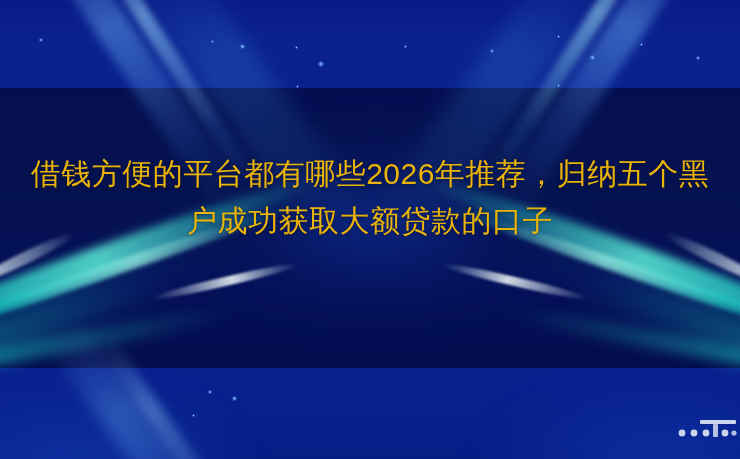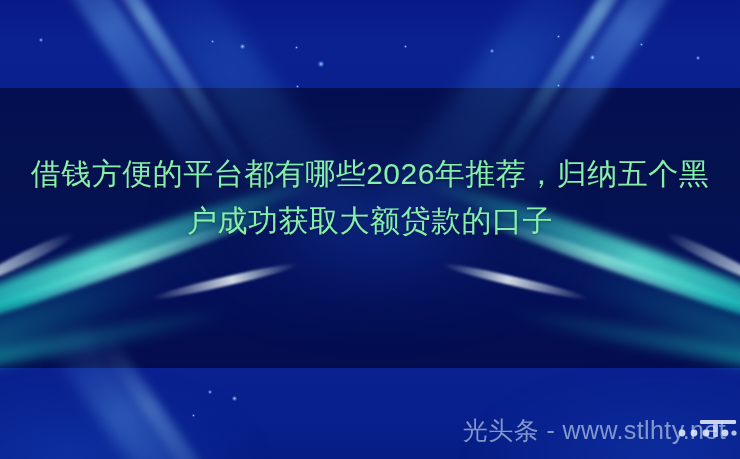--- a/index.html
+++ b/index.html
@@ -248,21 +248,21 @@
     pointer-events: none;
   }
 
   
   .title {
     position: absolute;
     left: 0;
     top: 150px;
     width: 740px;
     text-align: center;
-    color: #86efac;
+    color: #eab308;
     font-size: 30px;
     line-height: 47px;
     letter-spacing: 0.5px;
     font-weight: 400;
     white-space: pre-wrap;
     text-shadow: 0 1px 3px rgba(0,0,0,0.35);
     padding: 0 24px;
     box-sizing: border-box;
   }
 
@@ -334,23 +334,20 @@
   <div class="dot" style="left:640px; top:43px;  width:3px; height:3px;"></div>
   <div class="dot" style="left:696px; top:56px;  width:4px; height:4px;"></div>
   <div class="dot" style="left:296px; top:85px;  width:3px; height:3px;"></div>
   <div class="dot" style="left:557px; top:84px;  width:3px; height:3px;"></div>
   <div class="dot" style="left:208px; top:390px; width:4px; height:4px;"></div>
   <div class="dot" style="left:192px; top:414px; width:3px; height:3px;"></div>
   <div class="dot" style="left:232px; top:396px; width:5px; height:5px;"></div>
 
   <div class="title">借钱方便的平台都有哪些2026年推荐，归纳五个黑户成功获取大额贷款的口子</div>
 
-  <div class="watermark">
-    <span>光头条 - www.stlhty.net</span>
-  </div>
 
   <svg class="wm-logo" viewBox="0 0 66 26" xmlns="http://www.w3.org/2000/svg">
     <rect x="28" y="1" width="36" height="4" rx="1.2" fill="rgba(225,233,245,0.90)"></rect>
     <rect x="41" y="5" width="5" height="13" rx="1" fill="rgba(225,233,245,0.80)"></rect>
     <circle cx="10" cy="14" r="3.4" fill="rgba(225,233,245,0.90)"></circle>
     <circle cx="22" cy="14" r="3.4" fill="rgba(225,233,245,0.90)"></circle>
     <circle cx="34" cy="14" r="3.4" fill="rgba(225,233,245,0.90)"></circle>
     <circle cx="53" cy="14" r="3.4" fill="rgba(225,233,245,0.90)"></circle>
     <circle cx="62" cy="14" r="2.6" fill="rgba(225,233,245,0.80)"></circle>
   </svg>

